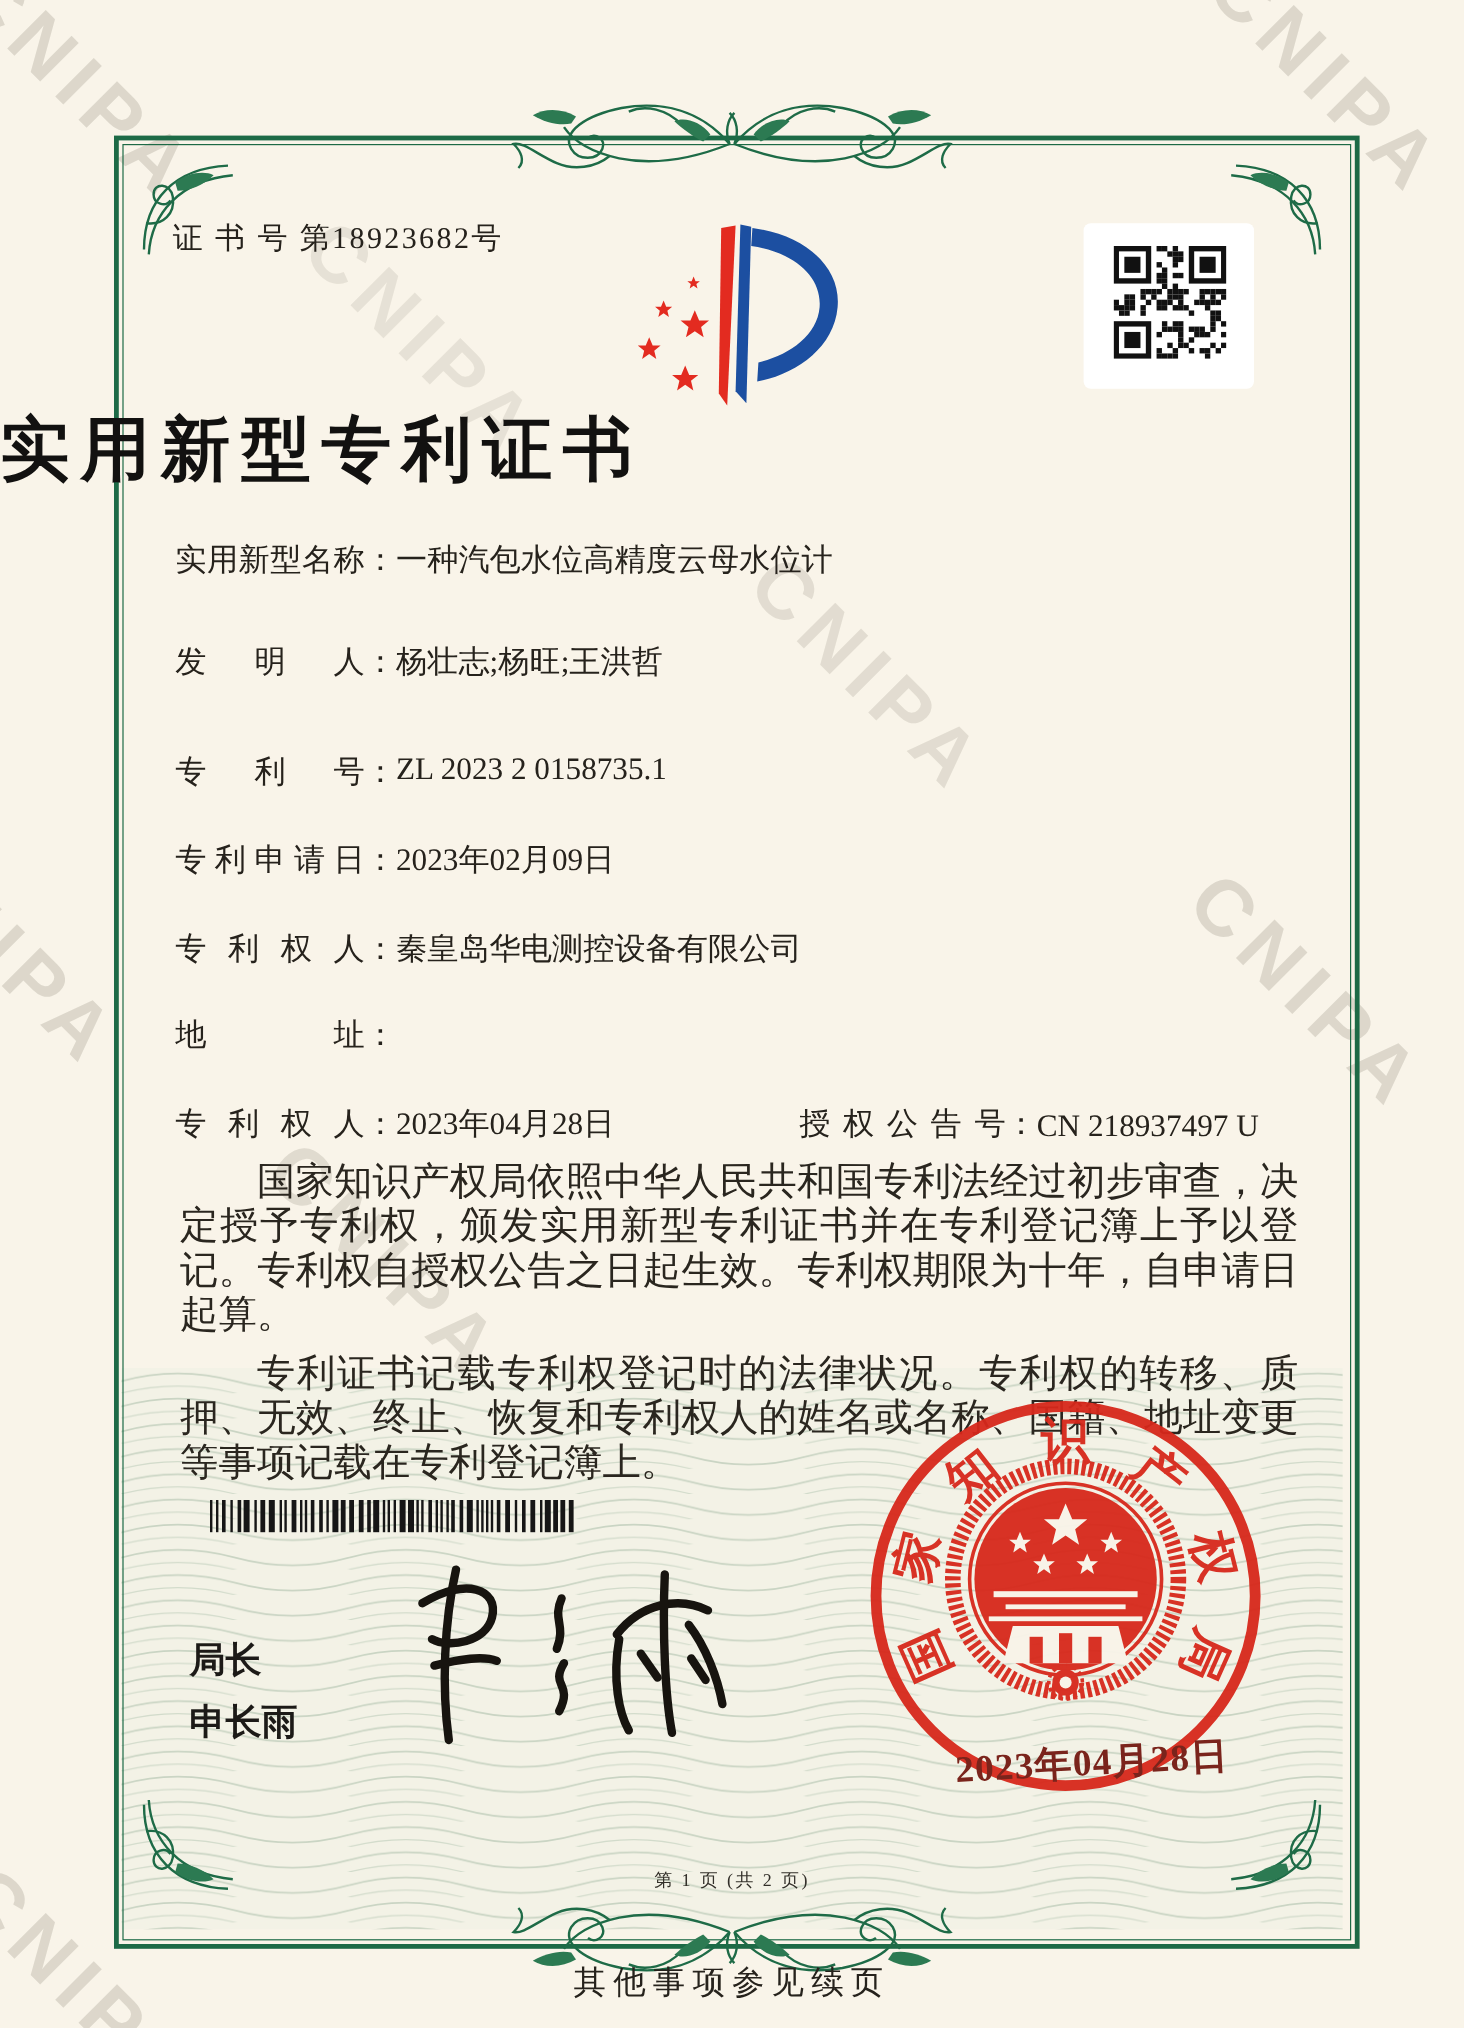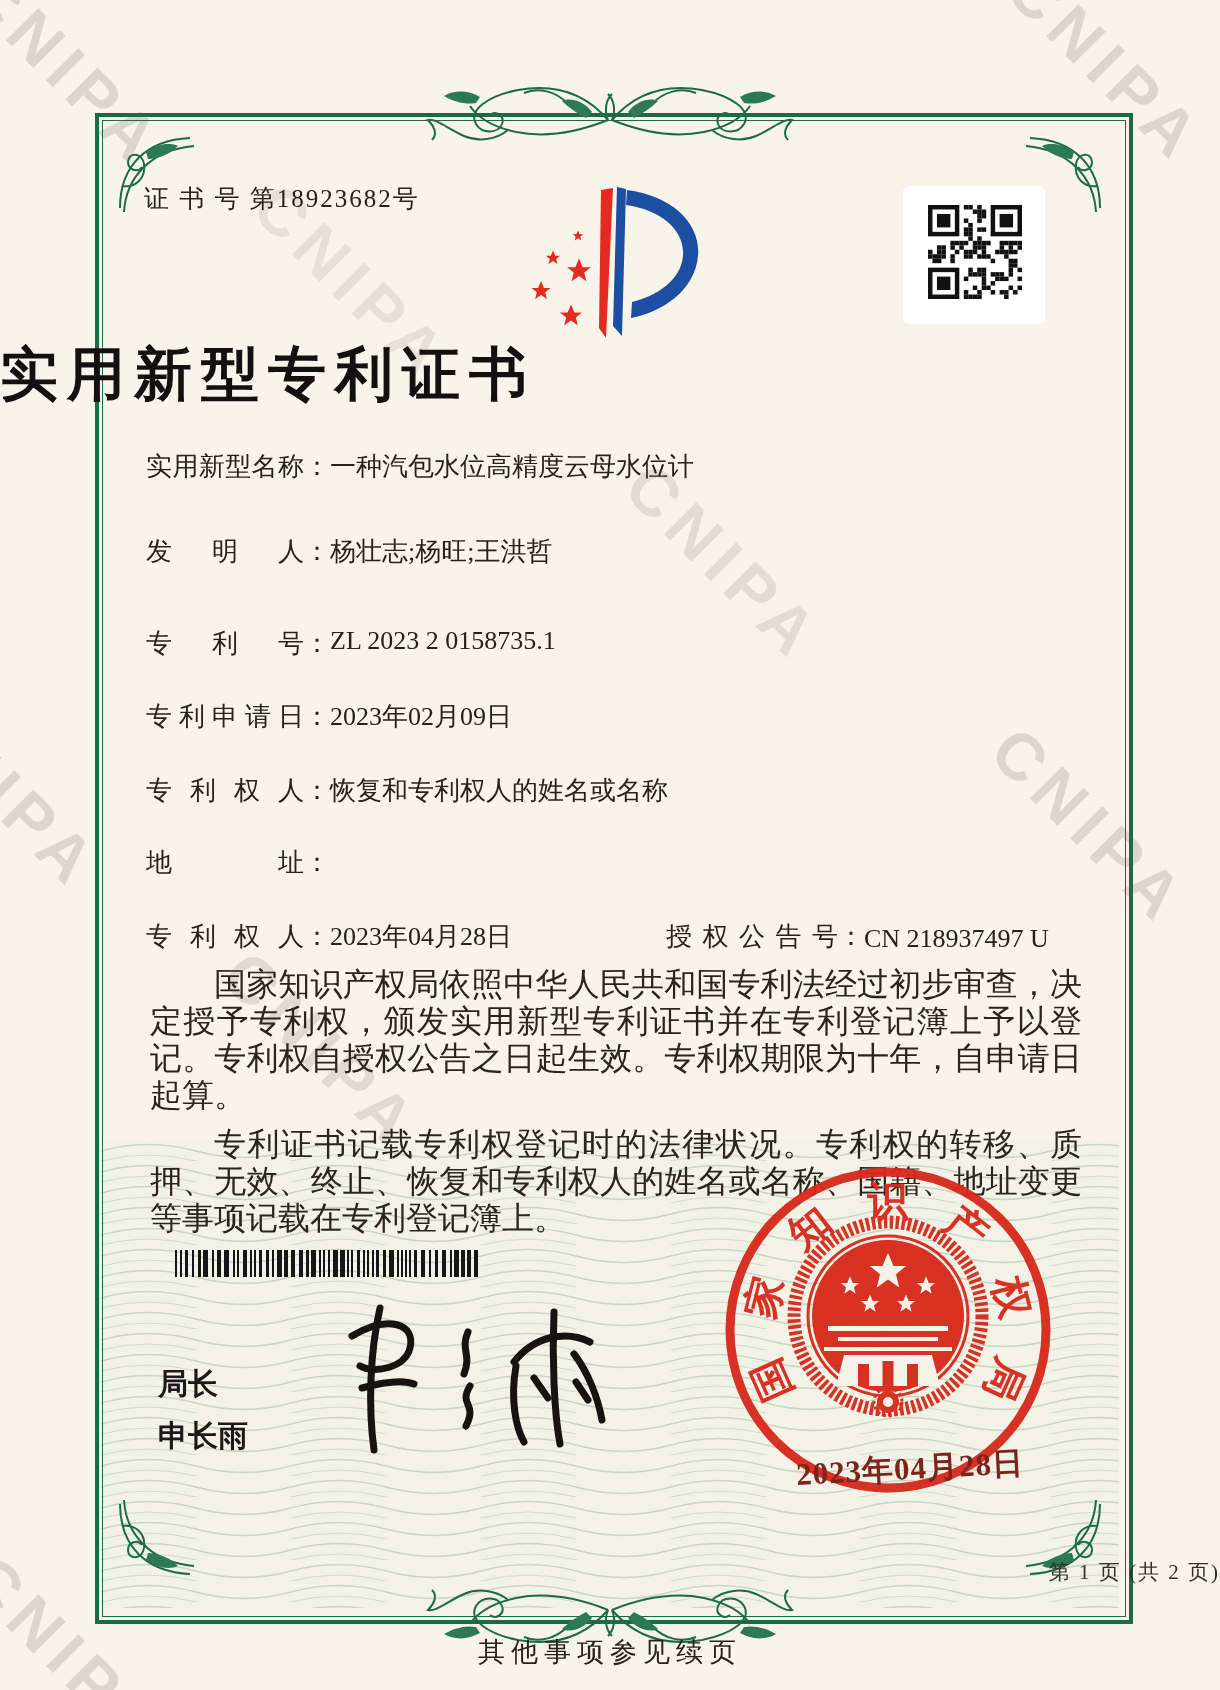--- a/index.html
+++ b/index.html
@@ -67,21 +67,21 @@
   .ring{position:absolute;left:0;top:0;width:352px;height:360px;}
   .ring span{
     position:absolute;left:176px;top:178px;
     font-family:"Liberation Serif",serif;font-weight:bold;font-size:41px;color:#d7281b;
   }
   .seal-date{
     position:absolute;left:760px;top:1448px;width:300px;text-align:center;z-index:7;
     font-size:31px;font-weight:bold;color:#7a241c;letter-spacing:1px;transform:rotate(-3deg);
   }
   
-  .page-info{position:absolute;left:0;top:1558px;width:100%;text-align:right;z-index:5;font-size:21px;color:#33302a;letter-spacing:2px;}
+  .page-info{position:absolute;left:0;top:1558px;width:100%;text-align:center;z-index:5;font-size:15px;color:#33302a;letter-spacing:2px;}
   .cont-note{position:absolute;left:0;top:1634px;width:100%;text-align:center;z-index:5;font-size:27px;color:#26221c;letter-spacing:6px;}
   .green{stroke:#1e6b47;fill:none;stroke-width:2;}
   .greenf{fill:#2c7a52;stroke:none;}
 </style>
 </head>
 <body>
 
 <div>
   <span class="wm wm1">CNIPA</span>
   <span class="wm wm2">CNIPA</span>
@@ -315,21 +315,21 @@
     <span class="val">ZL 2023 2 0158735.1</span>
 </div>
 <div class="row r4">
   <span class="lbl">专利申请日</span>
     <span class="col">：</span>
     <span class="val">2023年02月09日</span>
 </div>
 <div class="row r5">
   <span class="lbl">专利权人</span>
     <span class="col">：</span>
-    <span class="val">恢复和专利权人的姓名或名称</span>
+    <span class="val">秦皇岛华电测控设备有限公司</span>
 </div>
 <div class="row r6">
   <span class="lbl">地址</span>
     <span class="col">：</span>
 </div>
 <div class="row r7">
   <span class="lbl">专利权人</span>
     <span class="col">：</span>
     <span class="val">2023年04月28日</span>
 </div>

